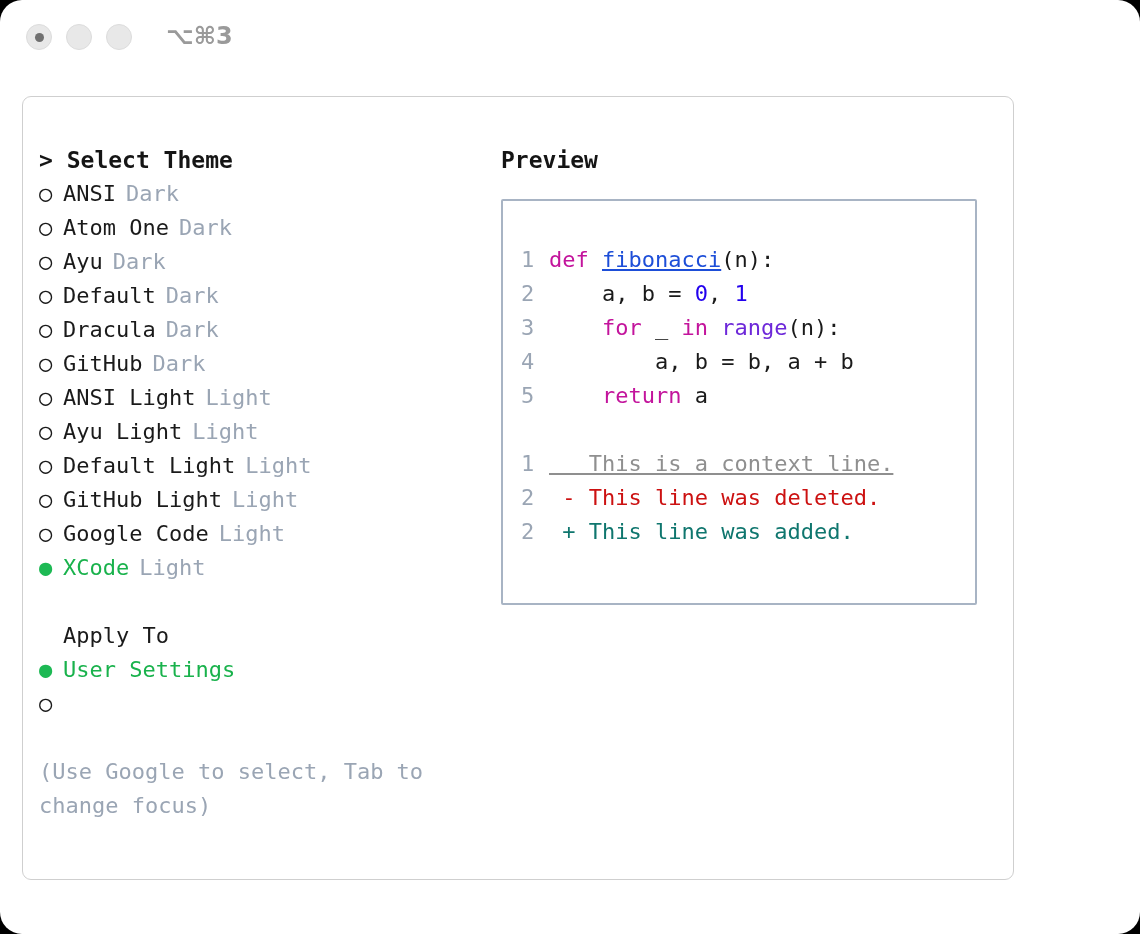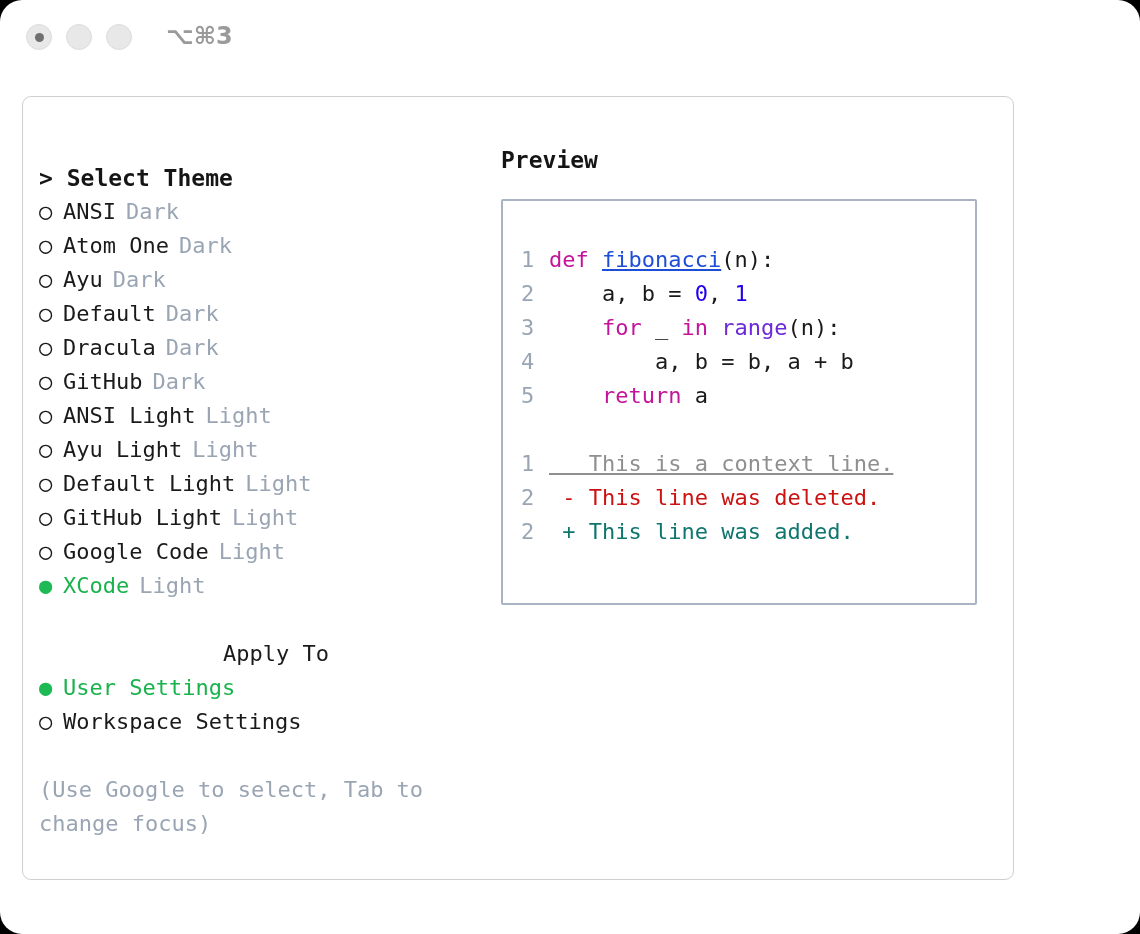--- a/index.html
+++ b/index.html
@@ -86,21 +86,21 @@
     position: absolute;
     left: 0; top: 0;
     width: 100%;
     height: 100%;
   }
 
   
   .left {
     position: absolute;
     left: 16px;
-    top: 64px;
+    top: 46px;
     width: 450px;
   }
   .section-head {
     font-size: 23px;
     font-weight: bold;
     color: #151515;
     line-height: 34px;
     white-space: pre;
   }
   .list { margin: 0; padding: 0; }
@@ -123,21 +123,20 @@
   .label { color: #1a1a1a; }
   .label.sel { color: #19b24c; }
   .tag { color: #9aa5b4; margin-left: 10px; text-align: right; }
 
   .subhead {
     font-size: 22px;
     color: #1a1a1a;
     line-height: 34px;
     white-space: pre;
     padding-left: 24px;
-    text-align: center;
   }
   .spacer-line { height: 34px; }
 
   .hint {
     font-size: 22px;
     color: #9aa5b4;
     line-height: 34px;
     width: 410px;
   }
 
@@ -227,21 +226,21 @@
             <div class="row"><span class="marker">○</span><span class="label">GitHub Light</span><span class="tag">Light</span></div>
             <div class="row"><span class="marker">○</span><span class="label">Google Code</span><span class="tag">Light</span></div>
             <div class="row"><span class="marker sel">●</span><span class="label sel">XCode</span><span class="tag">Light</span></div>
           </div>
 
         <div class="spacer-line"></div>
 
         <div class="subhead">Apply To</div>
         <div class="list" id="apply-list">
             <div class="row"><span class="marker sel">●</span><span class="label sel">User Settings</span></div>
-            <div class="row"><span class="marker">○</span><span class="label">Workspace Settings</span></div>
+            <div class="row"><span class="marker">○</span></div>
           </div>
 
         <div class="spacer-line"></div>
 
         <div class="hint">(Use Google to select, Tab to change focus)</div>
       </div>
 
       <div class="right">
         <div class="preview-title">Preview</div>
         <div class="preview-box">

